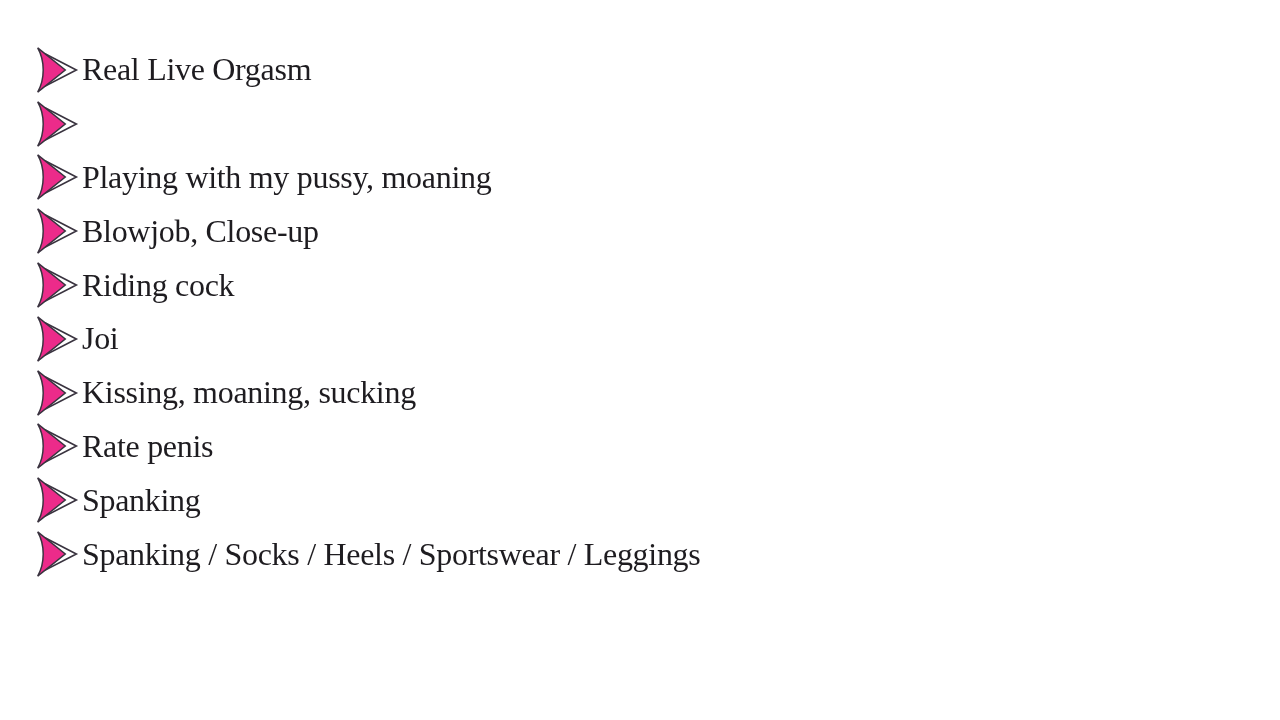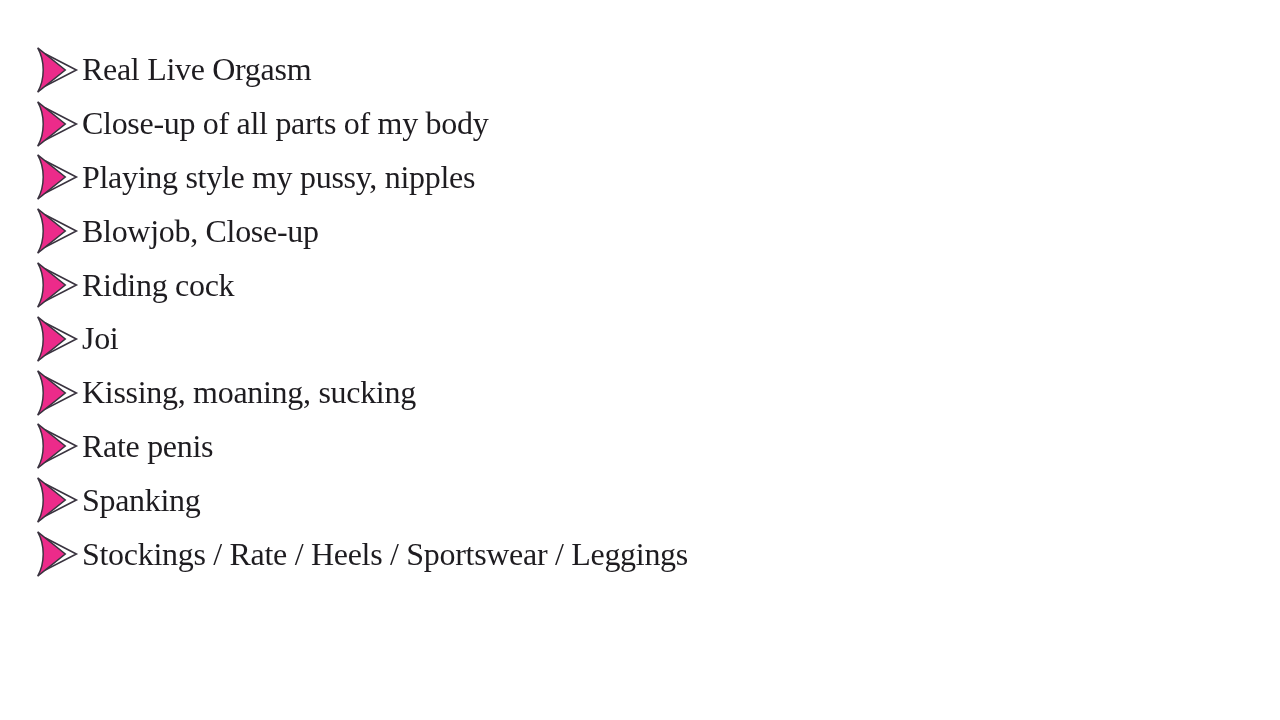--- a/index.html
+++ b/index.html
@@ -64,31 +64,30 @@
     <span class="label">Real Live Orgasm</span>
   </div>
 
   <div class="row">
     <span class="icon">
       <svg viewBox="0 0 50 50" xmlns="http://www.w3.org/2000/svg">
         <path class="icon-tri" d="M13,8 L46,25 L13,42 Z"></path>
         <path class="icon-dart" d="M4,1 L34,25 L4,49 C12,35 12,15 4,1 Z"></path>
       </svg>
     </span>
-    <span class="label">Close-up of all parts of my body</span>
   </div>
 
   <div class="row">
     <span class="icon">
       <svg viewBox="0 0 50 50" xmlns="http://www.w3.org/2000/svg">
         <path class="icon-tri" d="M13,8 L46,25 L13,42 Z"></path>
         <path class="icon-dart" d="M4,1 L34,25 L4,49 C12,35 12,15 4,1 Z"></path>
       </svg>
     </span>
-    <span class="label">Playing style my pussy, nipples</span>
+    <span class="label">Playing with my pussy, moaning</span>
   </div>
 
   <div class="row">
     <span class="icon">
       <svg viewBox="0 0 50 50" xmlns="http://www.w3.org/2000/svg">
         <path class="icon-tri" d="M13,8 L46,25 L13,42 Z"></path>
         <path class="icon-dart" d="M4,1 L34,25 L4,49 C12,35 12,15 4,1 Z"></path>
       </svg>
     </span>
     <span class="label">Blowjob, Close-up</span>
@@ -145,16 +144,16 @@
     <span class="label">Spanking</span>
   </div>
 
   <div class="row">
     <span class="icon">
       <svg viewBox="0 0 50 50" xmlns="http://www.w3.org/2000/svg">
         <path class="icon-tri" d="M13,8 L46,25 L13,42 Z"></path>
         <path class="icon-dart" d="M4,1 L34,25 L4,49 C12,35 12,15 4,1 Z"></path>
       </svg>
     </span>
-    <span class="label">Stockings / Rate / Heels / Sportswear / Leggings</span>
+    <span class="label">Spanking / Socks / Heels / Sportswear / Leggings</span>
   </div>
 
 </div>
 
 </body></html>

